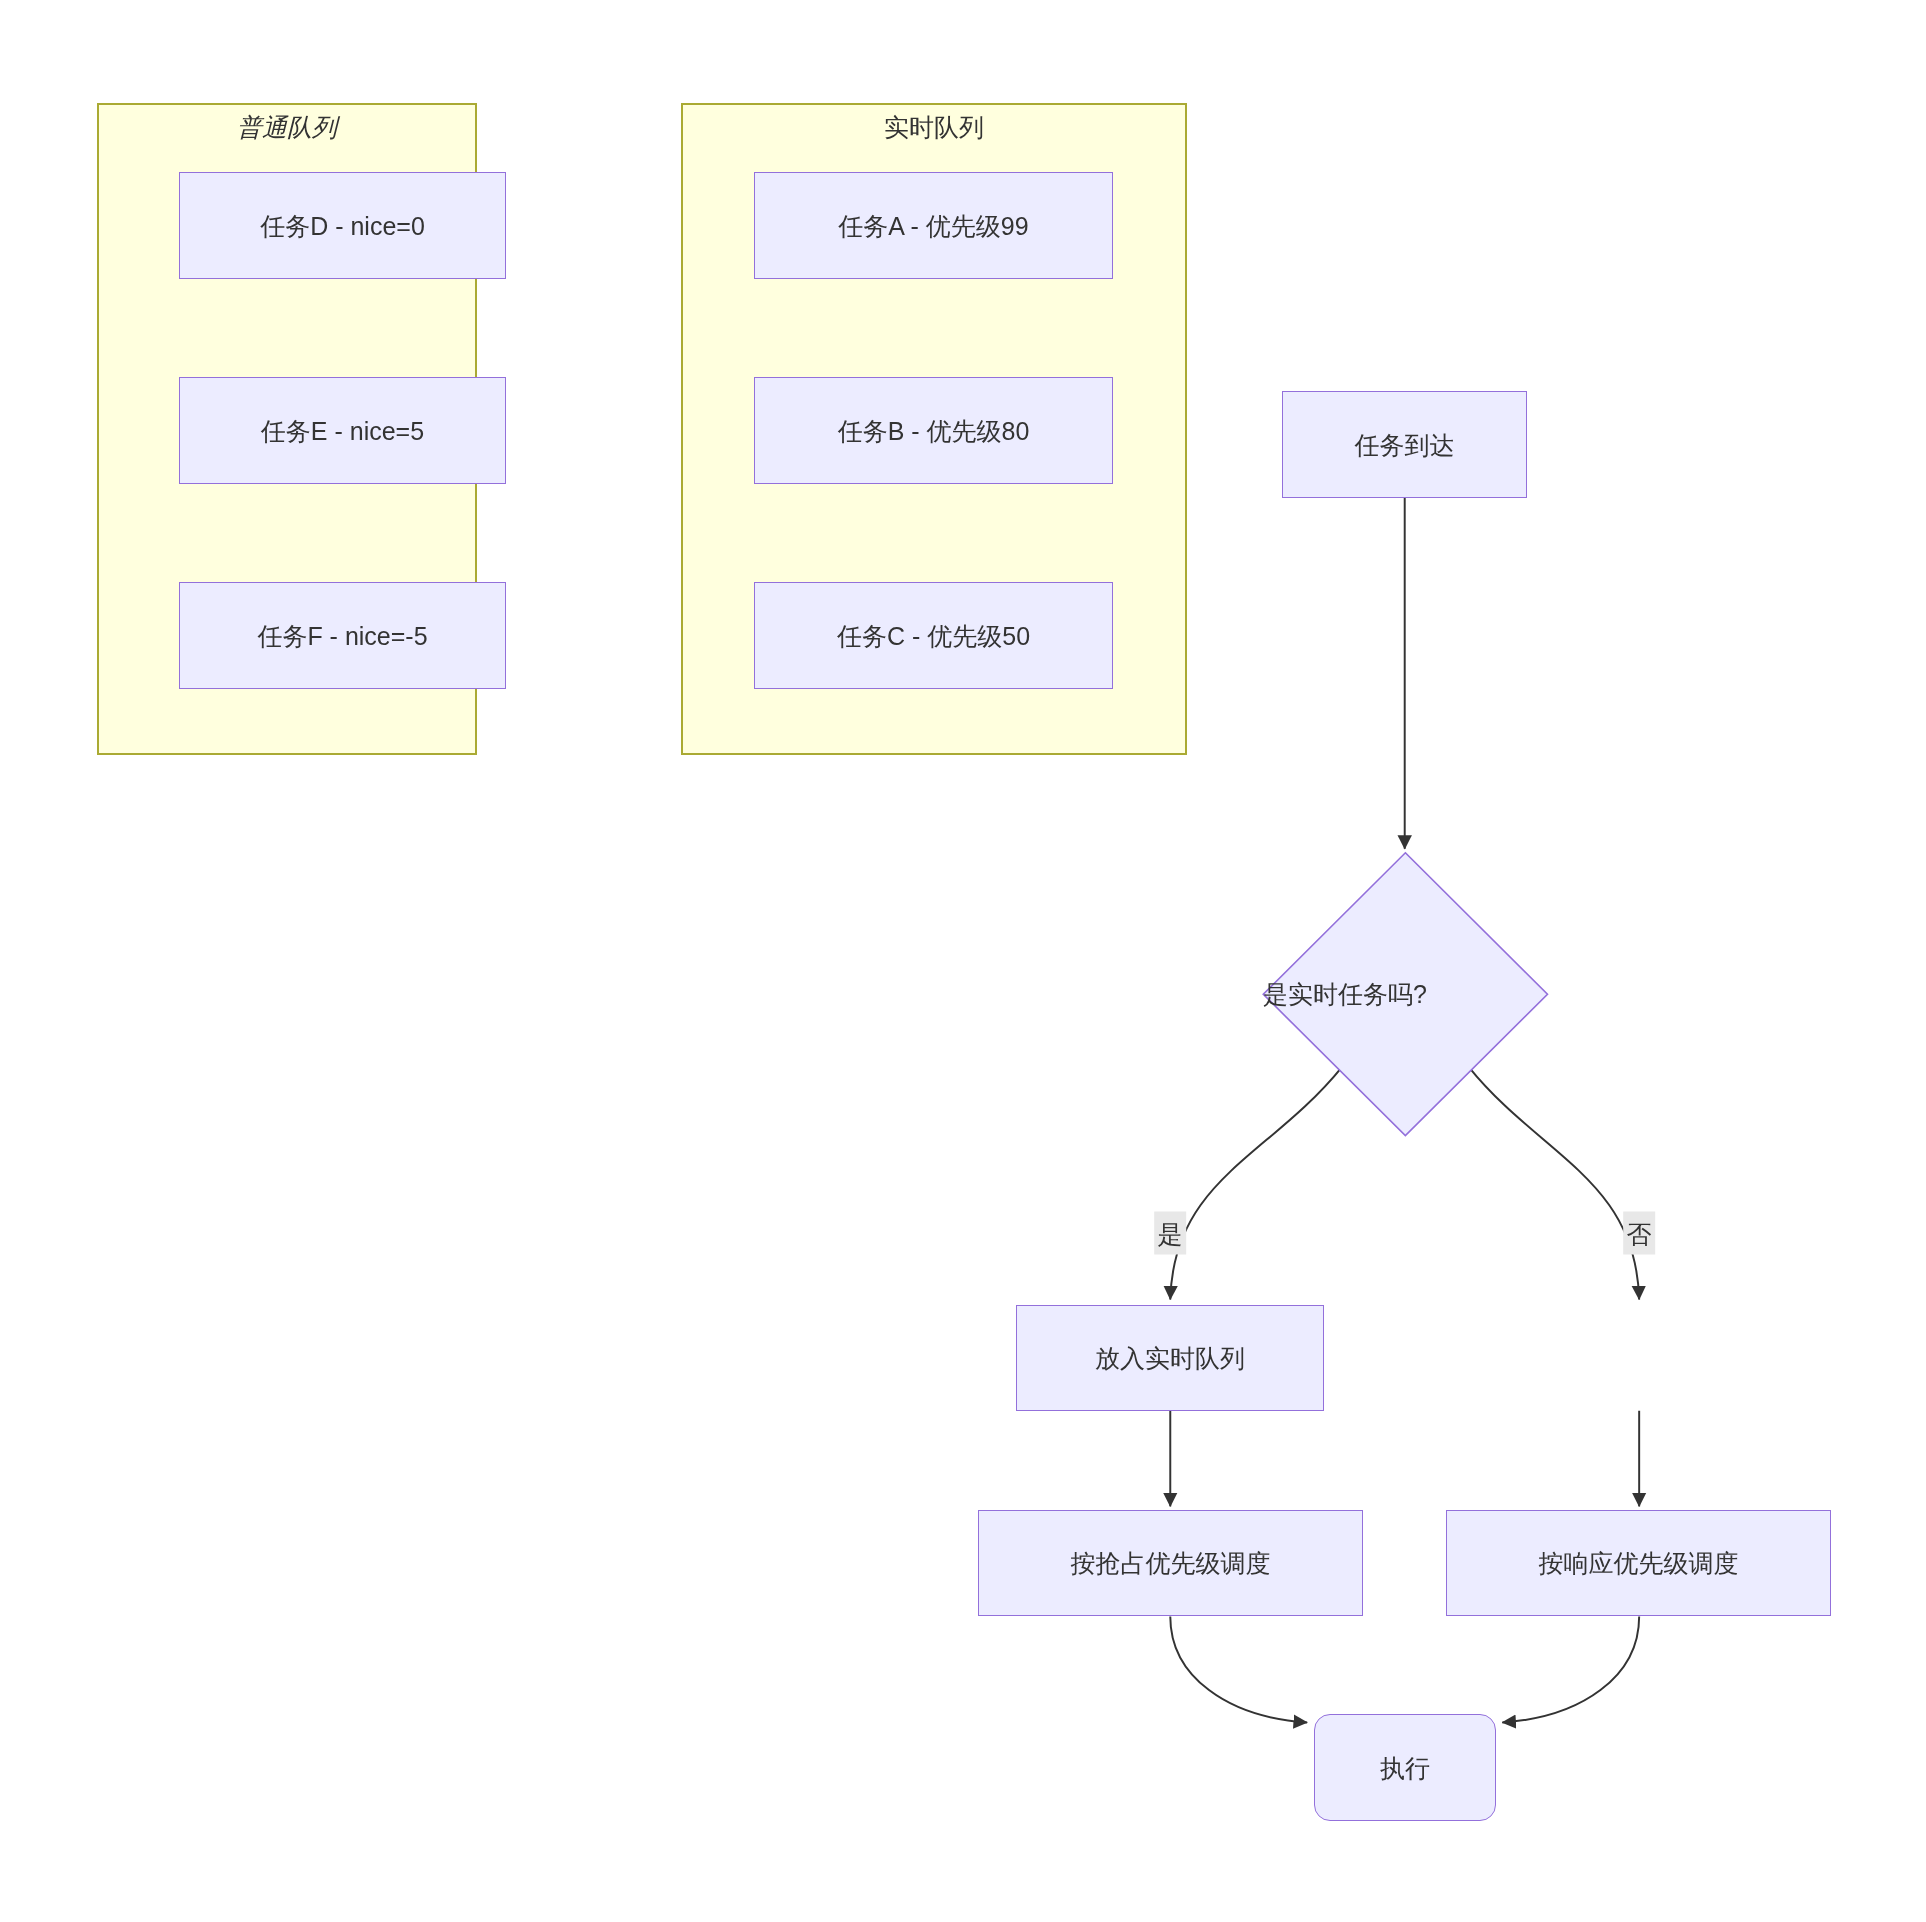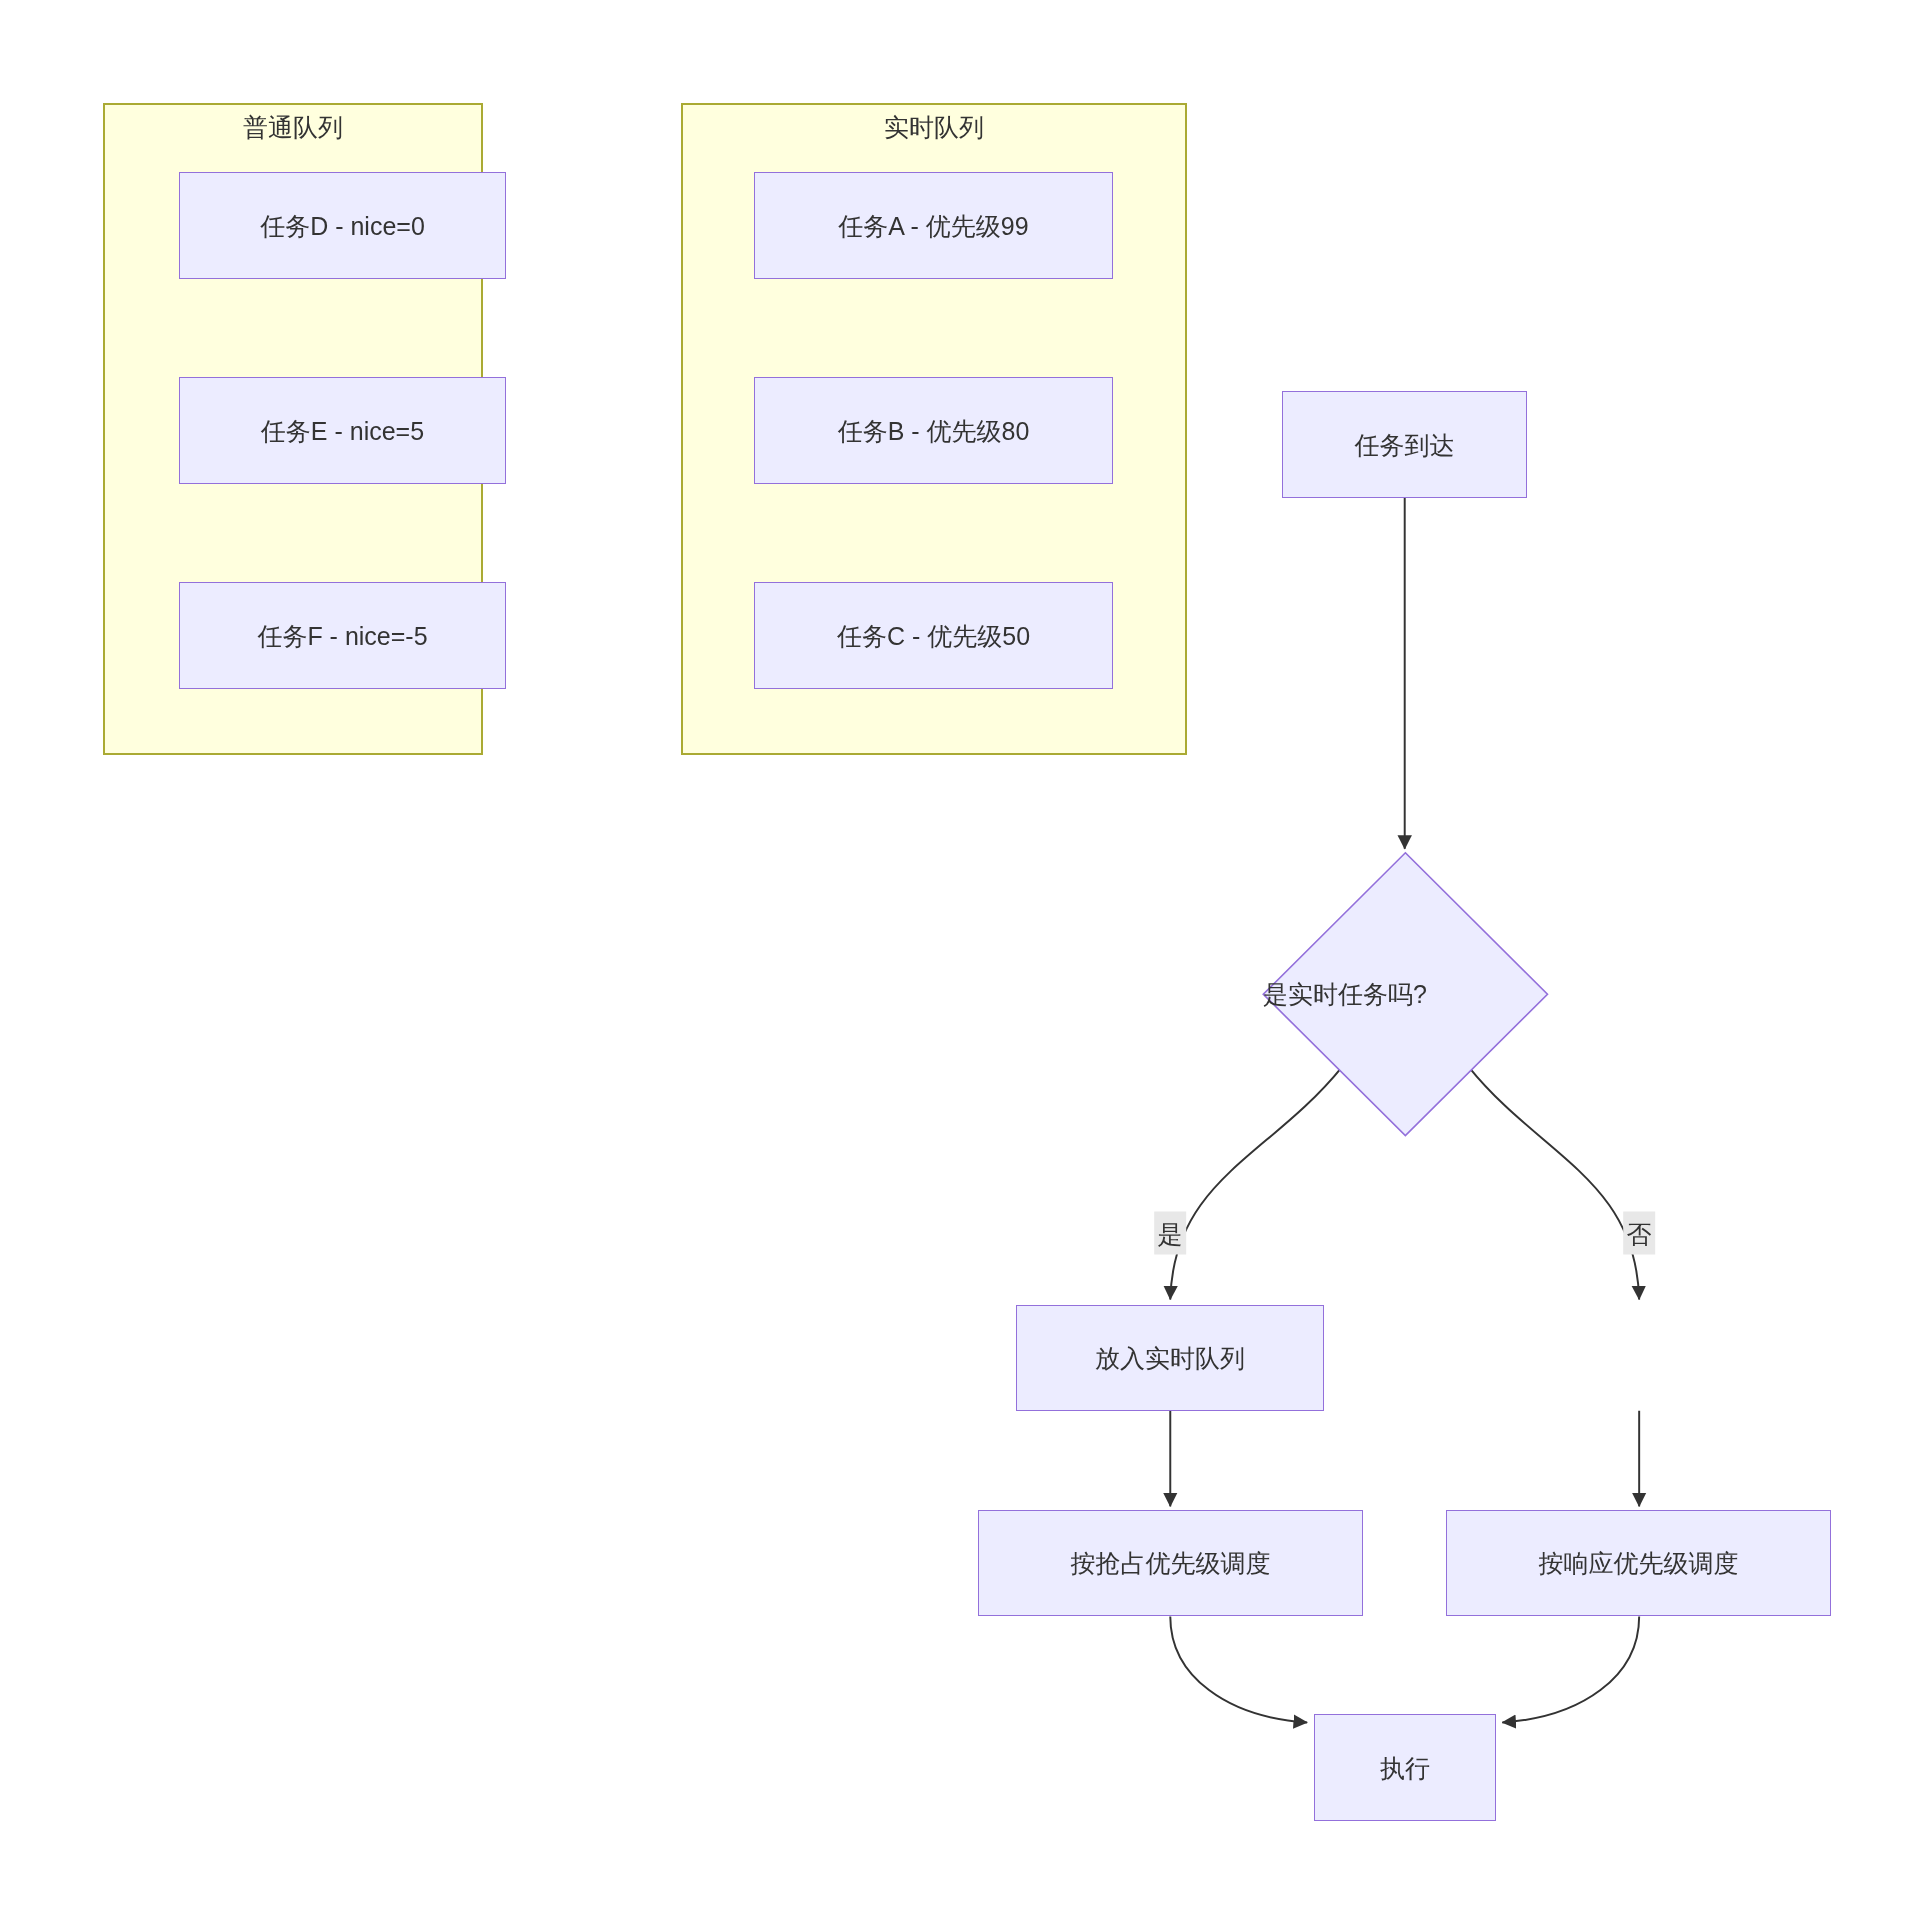--- a/index.html
+++ b/index.html
@@ -54,34 +54,34 @@
     position:absolute;
     z-index:3;
     transform:translate(-50%,-50%);
     background:#e8e8e8;
     padding:8.5px 3.3px;
     font-size:25px;
     line-height:26px;
     color:#333333;
   }
   
-  .c1{left:103px;top:103px;width:380px;height:652px;} 
+  .c1{left:97px;top:103px;width:380px;height:652px;font-style:italic;} 
   
   .c2{left:681px;top:103px;width:506px;height:652px;}
 
   .task-c1{left:179px;width:327px;height:107px;}
   .task-c2{left:754px;width:359px;height:107px;}
   .row1{top:172px;} .row2{top:377px;} .row3{top:582px;}
 
   .n-start{left:1282px;top:379px;width:245px;height:107px;margin-top:12px;}
   .n-put-rt{left:1016px;top:1305px;width:308px;height:106px;}
   .n-put-normal{left:1485px;top:1305px;width:307px;height:106px;}
   .n-sched-preempt{left:978px;top:1510px;width:385px;height:106px;}
   .n-sched-resp{left:1446px;top:1510px;width:385px;height:106px;}
-  .n-exec{left:1314px;top:1714px;width:182px;height:107px;}
+  .n-exec{left:1314px;top:1714px;width:182px;height:107px;border-radius:16px;}
 
   .d-label{left:1263px;top:980px;width:284px;}
   .lbl-yes{left:1170px;top:1233px;}
   .lbl-no{left:1639px;top:1233px;}
 </style>
 </head>
 <body>
 
 <div class="canvas">
 

